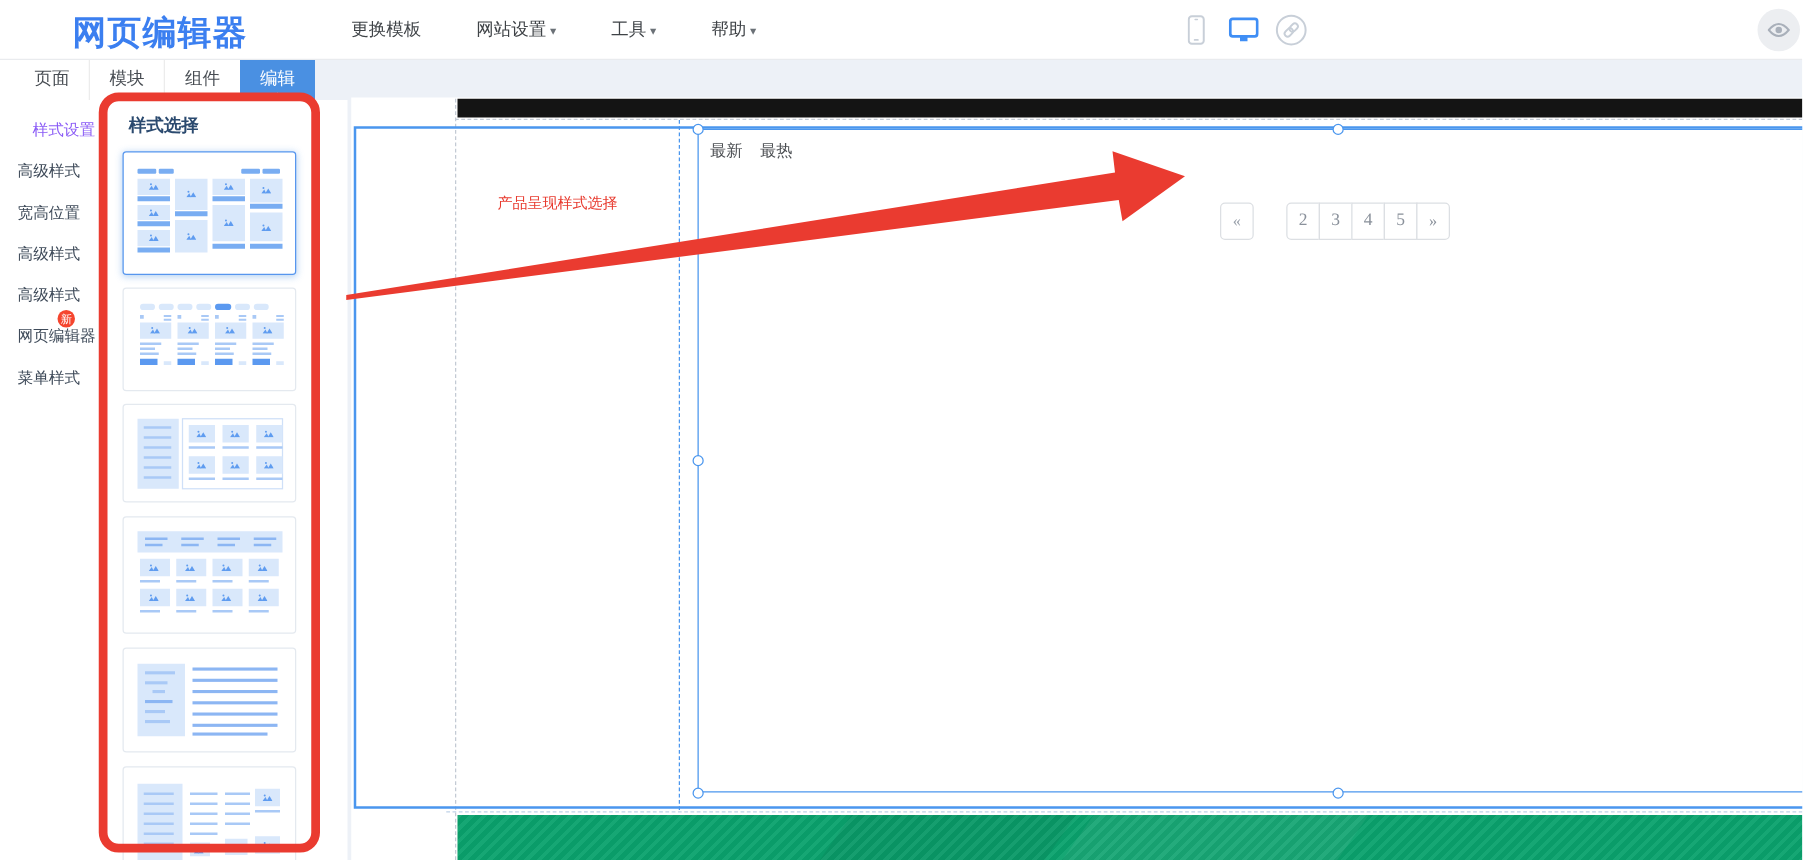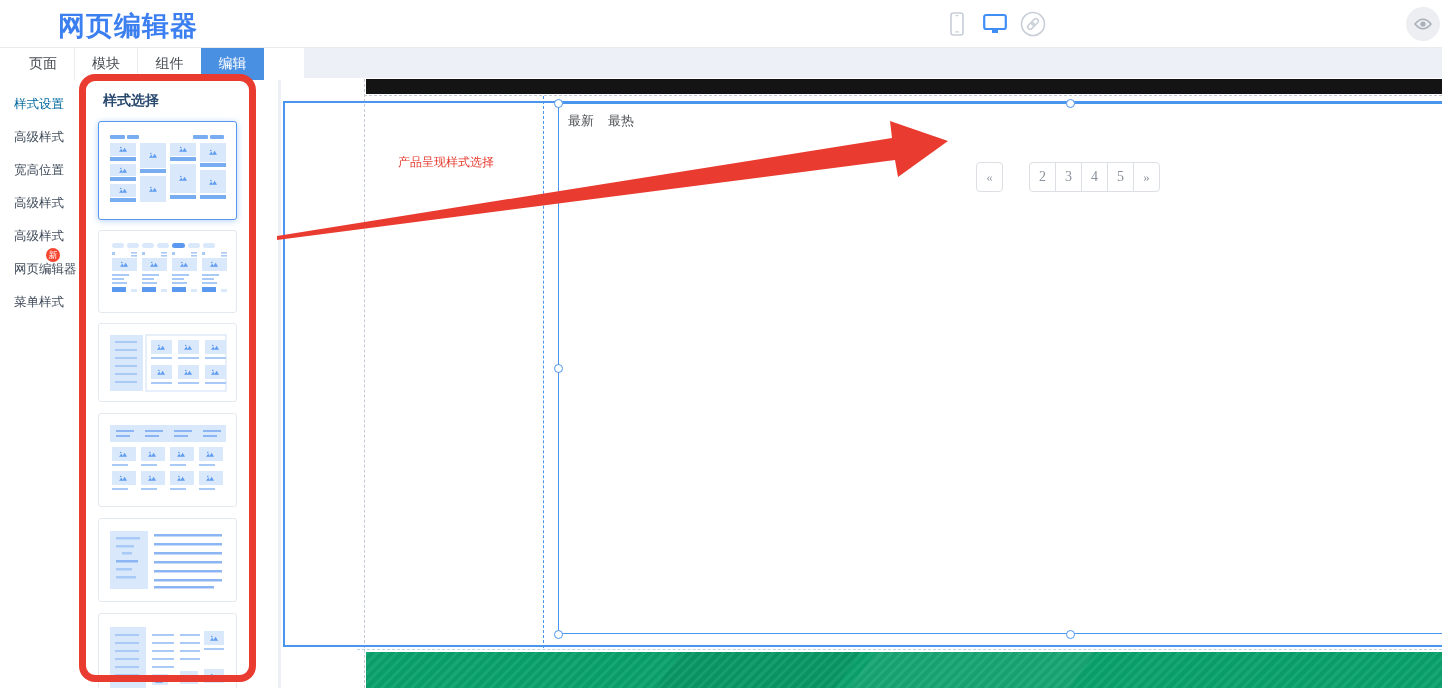--- a/index.html
+++ b/index.html
@@ -14,21 +14,21 @@
           color:#3b7ff0; letter-spacing:1px; }
   .menu { position:absolute; left:281px; top:0; height:48px; display:flex; align-items:center; gap:44px; }
   .menu-item { font-size:14px; color:#3f4347; cursor:pointer; white-space:nowrap; }
   .menu-item .caret { font-size:10px; color:#6b7177; margin-left:3px; }
   .hdr-icons { position:absolute; left:944px; top:0; height:48px; display:flex; align-items:center; gap:12px; }
   .icon-btn { width:26px; height:26px; display:flex; align-items:center; justify-content:center; cursor:pointer; }
   .eye-wrap { position:absolute; left:1406px; top:7px; width:34px; height:34px; border-radius:50%;
               background:#eceef1; display:flex; align-items:center; justify-content:center; cursor:pointer; }
 
   
-  .tabbar { position:absolute; left:0; top:48px; width:304px; height:32px; background:#fff;
+  .tabbar { position:absolute; left:0; top:48px; width:252px; height:32px; background:#fff;
             display:flex; z-index:15;padding-left:12px; }
   .tab { width:63px; height:32px; line-height:32px; text-align:center; font-size:14px; color:#474c52;
          border-right:1px solid #ececec; cursor:pointer; position:relative; }
   .tab:nth-child(3) { border-right:none; }
   .tab.active { background:#4a90e2; color:#fff; border-right:none; }
   .tab.active .notch { position:absolute; left:50%; bottom:0; margin-left:-5px; width:0; height:0;
          border-left:5px solid transparent; border-right:5px solid transparent; border-bottom:6px solid #fff; }
 
   
   .rightpane { position:absolute; left:252px; top:48px; width:1190px; height:640px; background:#edf1f7; }
@@ -61,21 +61,21 @@
   .pg-group { display:flex; margin-left:26px; }
   .pg-cell { width:27px; height:30px; border:1px solid #dcdfe3; margin-left:-1px; background:#fff;
              color:#8a919b; font-size:14px; line-height:28px; text-align:center; cursor:pointer; }
   .pg-cell:first-child { margin-left:0; border-radius:4px 0 0 4px; }
   .pg-cell:last-child { border-radius:0 4px 4px 0; font-size:13px; }
 
   
   .leftnav { position:absolute; left:0; top:80px; width:88px; height:608px; background:#fff; z-index:10; }
   .nav-item { position:relative; height:33px; line-height:33px; padding-left:14px; font-size:12.5px;
               color:#3e4a59; cursor:pointer; white-space:nowrap; }
-  .nav-item.active { color:#0369a1; }
+  .nav-item.active { color:#8b5cf6;text-align:center; }
   .nav-badge { position:absolute; left:46px; top:-5px; width:14px; height:14px; border-radius:50%;
                background:#f5452e; color:#fff; font-size:9px; line-height:14px; text-align:center;
                padding-left:0; }
 
   
   .panel { position:absolute; left:88px; top:80px; width:190px; height:608px; background:#fff; z-index:9; }
   .panel-title { position:absolute; left:15px; top:12px; font-size:14px; font-weight:bold; color:#2b4a6f; }
   .thumb-card { position:absolute; left:10px; width:139px; background:#fff; border:1px solid #e4e9ef;
                 border-radius:3px; cursor:pointer; display:flex; align-items:center; justify-content:center; }
   .thumb-card.selected { border:1px solid #5796ee; box-shadow:0 1px 6px rgba(74,144,226,.4); }
@@ -98,20 +98,34 @@
       <symbol id="pic" viewBox="0 0 10 7">
         <path d="M0 7 L3 3 L5 7 Z" fill="#5f9cf0"></path>
         <path d="M4 7 L7 2 L10 7 Z" fill="#5f9cf0"></path>
         <circle cx="2.2" cy="1.6" r="1" fill="#5f9cf0"></circle>
       </symbol>
     </defs>
   </svg>
 
   <div class="header">
     <div class="logo">网页编辑器</div>
+    <div class="menu">
+      <div class="menu-item">
+        <span>更换模板</span>
+      </div>
+      <div class="menu-item">
+        <span>网站设置</span><span class="caret">▾</span>
+      </div>
+      <div class="menu-item">
+        <span>工具</span><span class="caret">▾</span>
+      </div>
+      <div class="menu-item">
+        <span>帮助</span><span class="caret">▾</span>
+      </div>
+    </div>
     <div class="hdr-icons">
       <div class="icon-btn">
         <svg width="14" height="24" viewBox="0 0 14 24">
             <rect x="1" y="1" width="12" height="22" rx="2.5" fill="none" stroke="#c8cfd8" stroke-width="1.6"></rect>
             <rect x="5" y="19.2" width="4" height="1.4" rx=".7" fill="#c8cfd8"></rect>
             <rect x="5.5" y="3" width="3" height="1.2" rx=".6" fill="#c8cfd8"></rect>
           </svg>
       </div>
       <div class="icon-btn">
         <svg width="24" height="22" viewBox="0 0 24 22">

